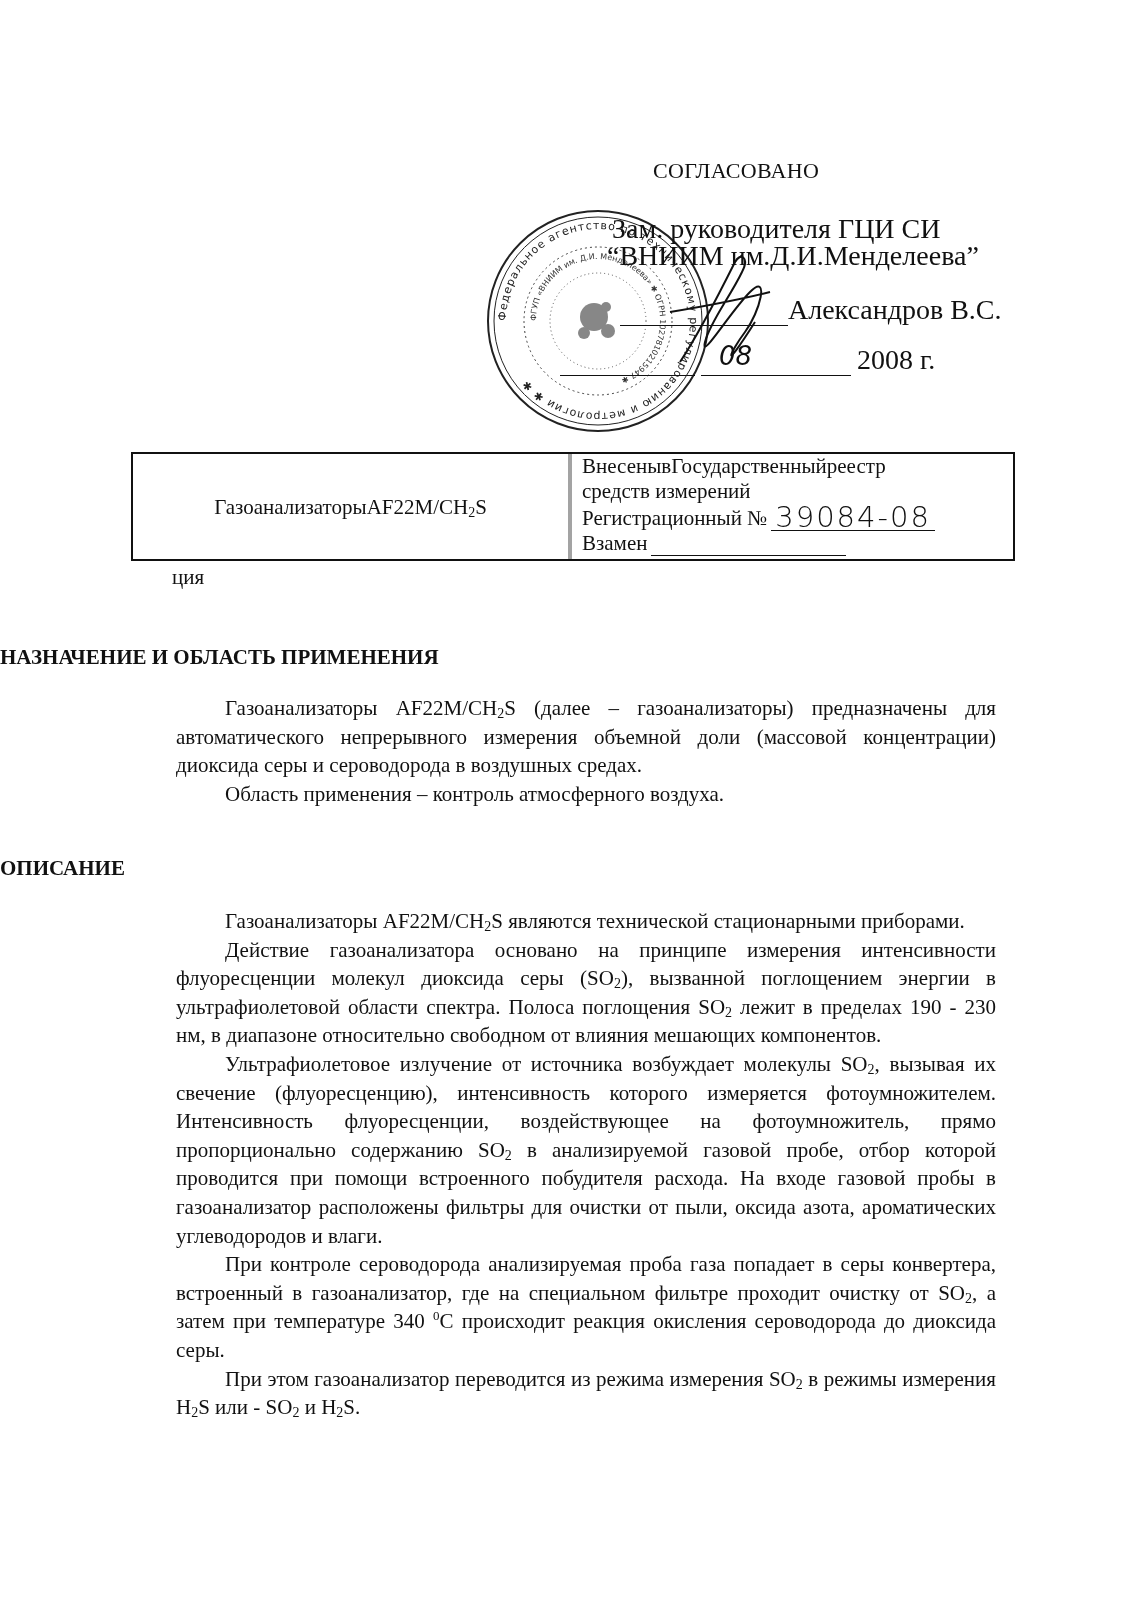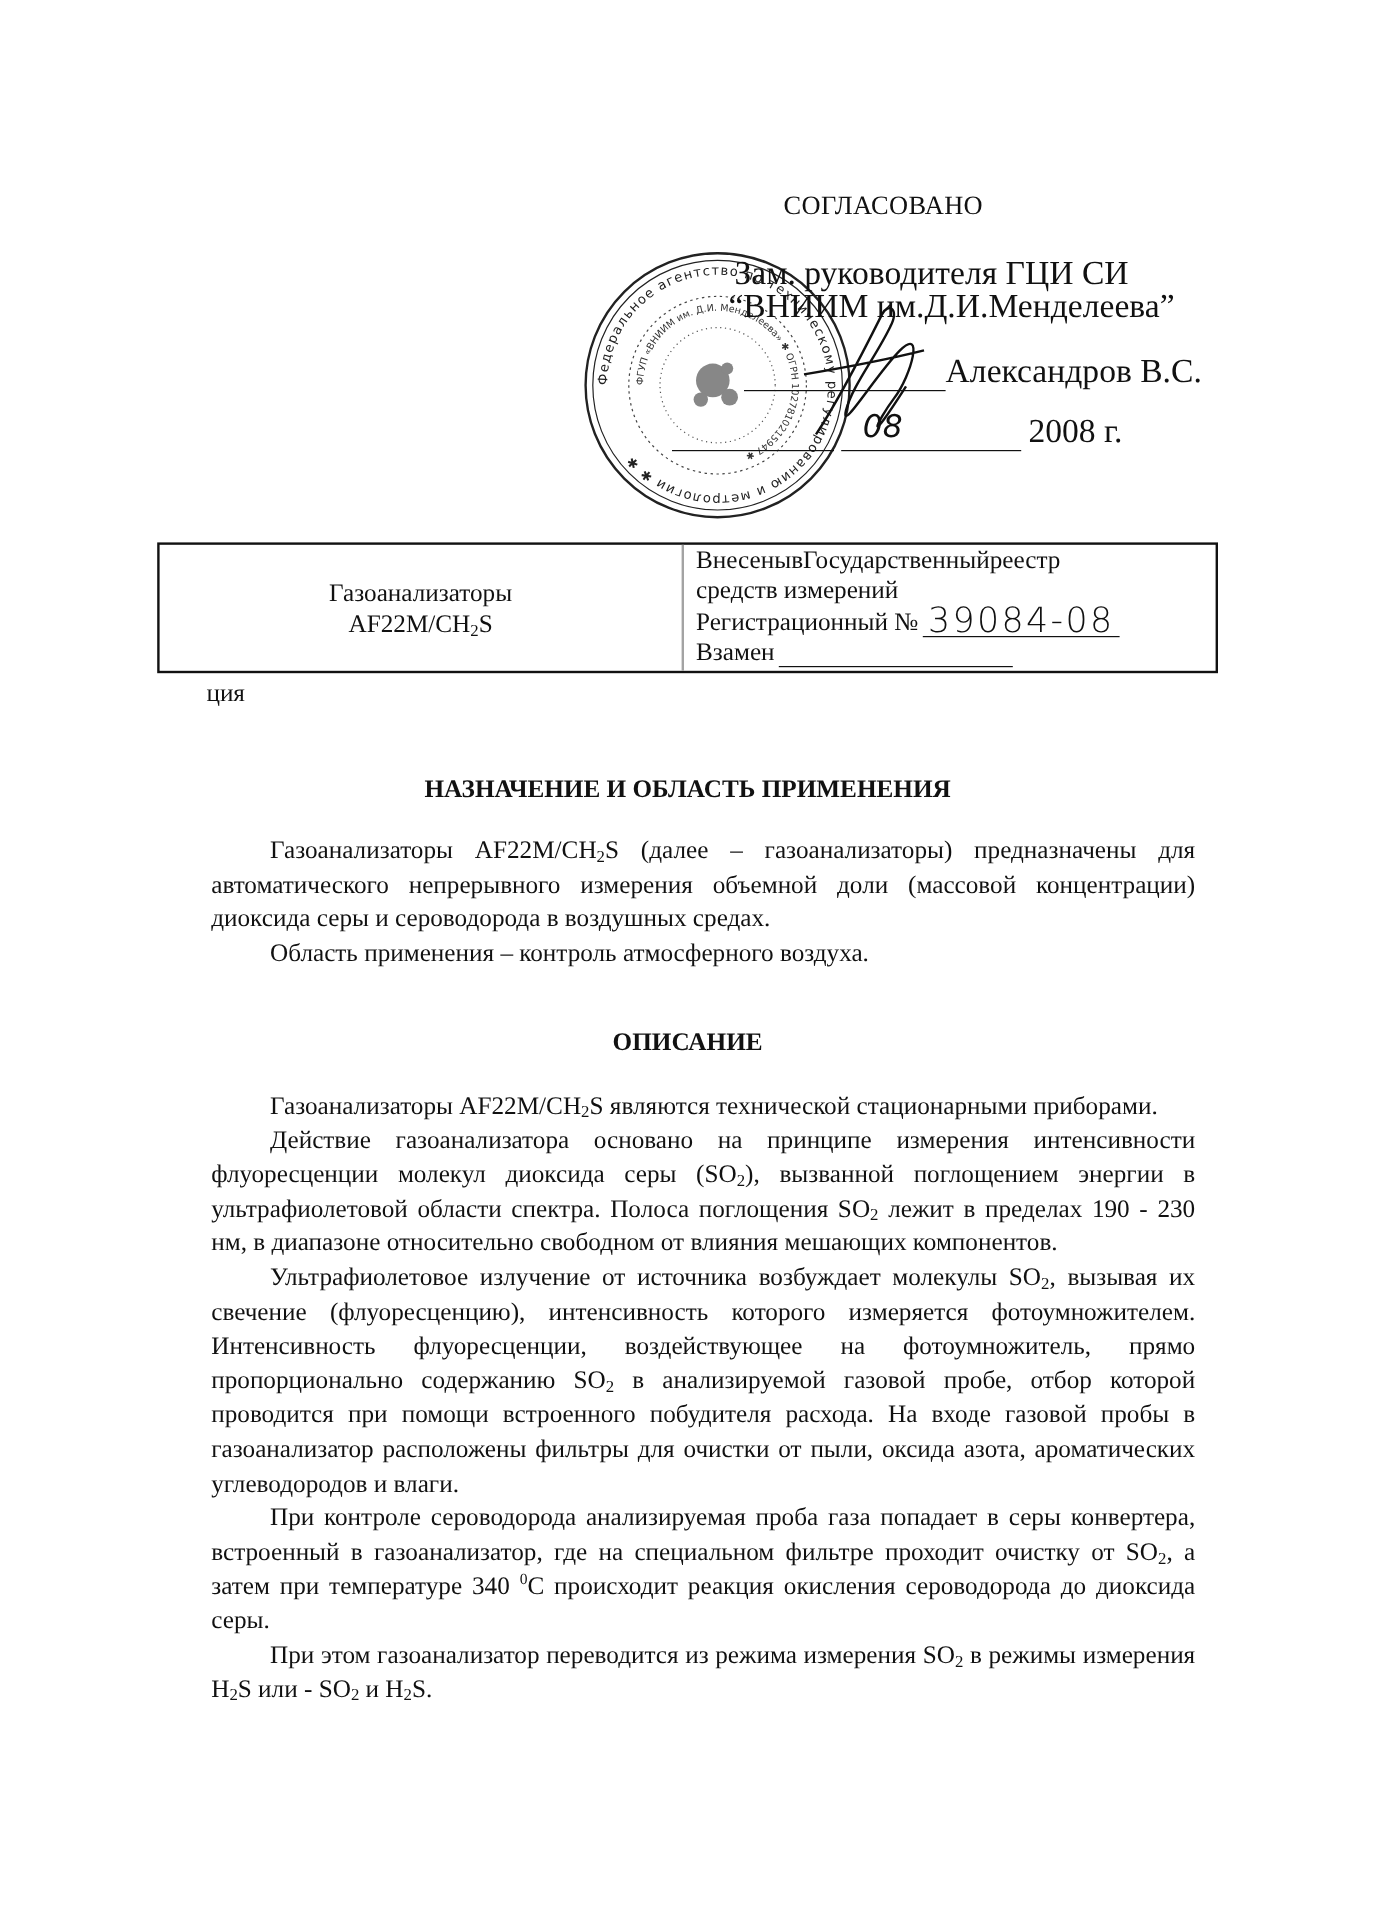--- a/index.html
+++ b/index.html
@@ -17,32 +17,32 @@
     .sig-row { left: 620px; top: 294px; display: flex; align-items: flex-end; }
     .sig-blank { width: 168px; border-bottom: 1.5px solid #111; height: 22px; }
     .date-row { left: 560px; top: 344px; display: flex; align-items: flex-end; gap: 6px; }
     .date-blank1 { width: 135px; border-bottom: 1.5px solid #111; height: 22px; }
     .date-blank2 { width: 130px; border-bottom: 1.5px solid #111; height: 22px; position: relative; padding-left: 20px; }
     .hand { font-family: "DejaVu Sans", sans-serif; font-style: italic; font-size: 26px; position: absolute; left: 18px; top: -12px; font-weight: 300; }
     .stamp { left: 484px; top: 207px; width: 228px; height: 228px; }
     .signature { left: 660px; top: 252px; width: 120px; height: 130px; }
 
     .reg-table { left: 131px; top: 452px; width: 880px; height: 105px; border: 2px solid #111; display: flex; }
-    .reg-left { width: 435px; border-right: 2px solid #a3a3a3; display: flex; flex-direction: column; align-items: center; justify-content: center; font-size: 21px; line-height: 26px; }
+    .reg-left { width: 435px; border-right: 4px solid #a3a3a3; display: flex; flex-direction: row; align-items: center; justify-content: center; font-size: 21px; line-height: 26px; }
     .reg-right { flex: 1; padding: 0 8px 0 10px; font-size: 21px; line-height: 25px; }
     .justify-line { display: flex; justify-content: flex-start; }
     .reg-num-row { display: flex; align-items: flex-end; }
     .reg-num { font-family: "DejaVu Sans", sans-serif; font-size: 29px; font-weight: 300; letter-spacing: 2px; border-bottom: 1.5px solid #111; padding: 0 4px 0 4px; line-height: 26px; height: 26px; margin-left: 4px; }
     .instead-row { display: flex; align-items: flex-end; }
     .instead-blank { width: 195px; border-bottom: 1.5px solid #111; height: 22px; margin-left: 4px; }
 
     .para { left: 176px; width: 820px; font-size: 21px; line-height: 28px; }
     .body-text { left: 176px; width: 820px; font-size: 21px; line-height: 28.6px; text-align: justify; }
     .indent { text-indent: 49px; margin: 0; }
-    .heading { left: 0; width: 1146px; text-align: center; font-weight: bold; font-size: 21px; }
+    .heading { left: 0; width: 1146px; font-weight: bold; font-size: 21px; }
     sub { font-size: 14px; vertical-align: -3px; line-height: 0; }
     sup { font-size: 13px; vertical-align: 8px; line-height: 0; }
   </style>
 </head>
 <body>
 
 <div class="abs approval">
   <div class="abs appr-title">СОГЛАСОВАНО</div>
 
   <svg class="abs stamp" viewBox="0 0 228 228">

